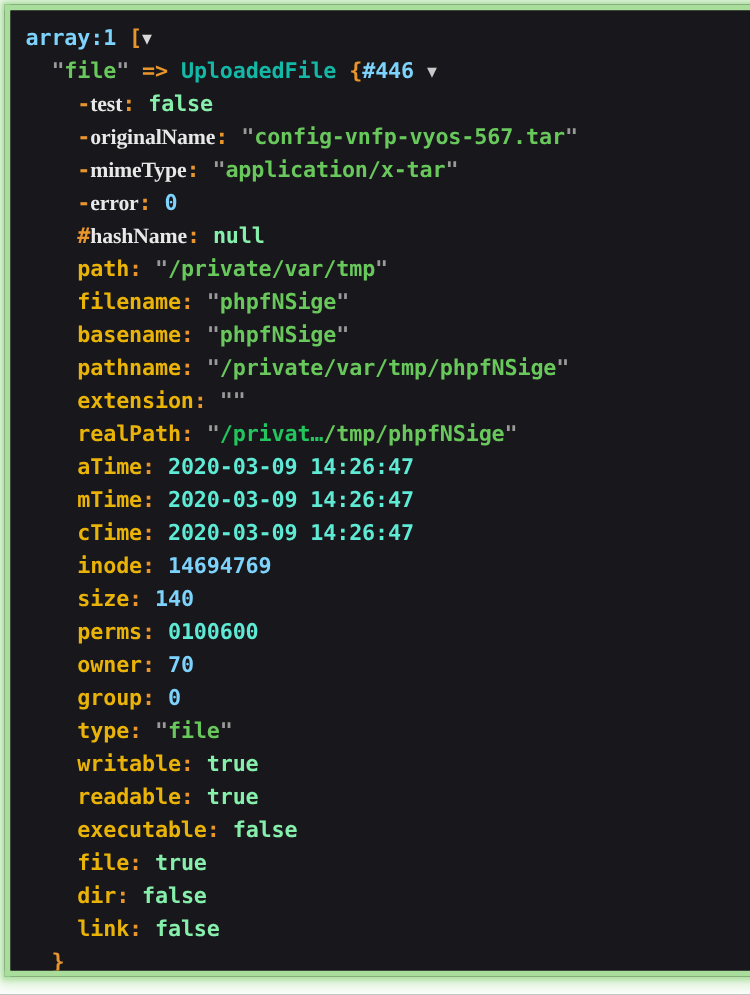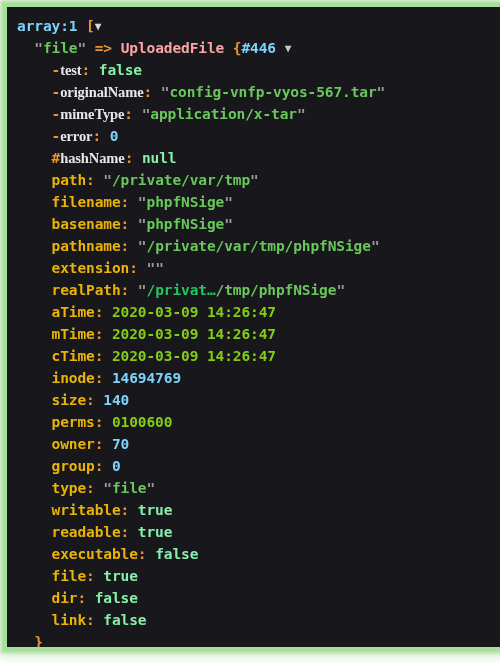--- a/index.html
+++ b/index.html
@@ -48,26 +48,26 @@
     font-weight: bold;
     color: #e6e6e6;
     white-space: pre;
     letter-spacing: -0.1px;
   }
 
   .line { display: block; height: 22px; }
 
   
   .t-num    { color: #7dd3fc; }   
-  .t-class  { color: #fca5a5; }
+  .t-class  { color: #14b8a6; }
   .t-str    { color: #69c85c; }   
   .t-quote  { color: #9a9a9a; }   
   .t-punct  { color: #e8952e; }   
   .t-const  { color: #86efac; }   
-  .t-time   { color: #84cc16; }   
+  .t-time   { color: #5eead4; }   
   .t-key    { color: #eab308; }   
   .t-priv   { color: #e8e8e8; font-family: Liberation Serif, serif; }   
   .t-ref    { color: #7dd3fc; }   
   .t-ellip  { color: #22c55e; }   
 
   .toggle {
     color: #d8d8d8;
     font-size: 11px;
     cursor: pointer;
     vertical-align: 1px;

